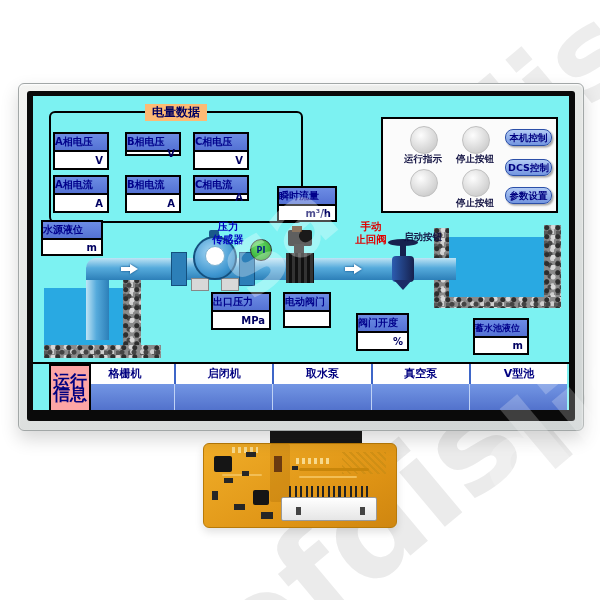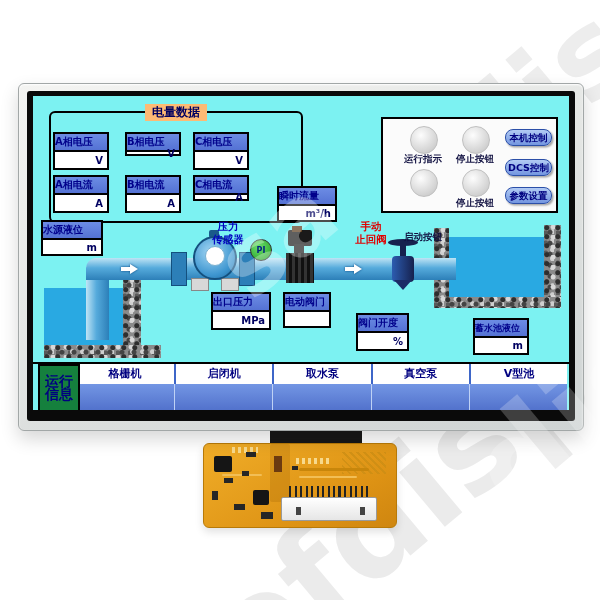--- a/index.html
+++ b/index.html
@@ -51,22 +51,22 @@
   .pipe-h{position:absolute;background:linear-gradient(#bfe4f5 0%,#56abdc 45%,#2c7fb8 100%);}
   .pipe-v{position:absolute;background:linear-gradient(90deg,#bfe4f5 0%,#56abdc 45%,#2c7fb8 100%);}
   .flow-arrow{position:absolute;width:18px;height:10px;filter:drop-shadow(0 0 1px rgba(0,60,120,0.9));}
   .fa-tail{position:absolute;left:0;top:3px;width:9px;height:4px;background:#fff;}
   .fa-head{position:absolute;left:9px;top:0;width:0;height:0;border-top:5px solid transparent;
            border-bottom:5px solid transparent;border-left:8px solid #fff;}
   .two-line{white-space:pre-line;text-align:center;line-height:13px;}
   .lbl{position:absolute;font-weight:bold;font-size:10.5px;}
   
   .tabbar{position:absolute;left:0;top:266px;width:536px;height:48px;border-top:2px solid #000;box-sizing:border-box;}
-  .infobox{position:absolute;left:5px;top:0px;width:38px;height:44px;background:#15803d;border:2px solid #000;
-           color:#000080;font-weight:bold;font-size:14px;display:flex;align-items:center;justify-content:center;z-index:2;}
+  .infobox{position:absolute;left:16px;top:0px;width:38px;height:44px;background:#fca5a5;border:2px solid #000;
+           color:#000080;font-weight:bold;font-size:17px;display:flex;align-items:center;justify-content:center;z-index:2;}
   .tabs-row{position:absolute;left:43px;top:0;width:491px;height:46px;display:flex;}
   .tab{flex:1;display:flex;flex-direction:column;}
   .tab-top{height:20px;background:#fff;color:#000080;font-weight:bold;font-size:11px;text-align:center;
            line-height:20px;border-left:2px solid #3e66c8;overflow:hidden;}
   .tab:first-child .tab-top{border-left:none;}
   .tab-bot{height:26px;background:linear-gradient(#7396e4,#5272cc);border-left:1px solid #bfd2f5;}
   .tab:first-child .tab-bot{border-left:none;}
   
   .flex-cable{position:absolute;left:270px;top:420px;width:92px;height:30px;background:#181818;z-index:1;}
   .pcb{position:absolute;left:203px;top:443px;width:194px;height:85px;z-index:2;border-radius:6px;

